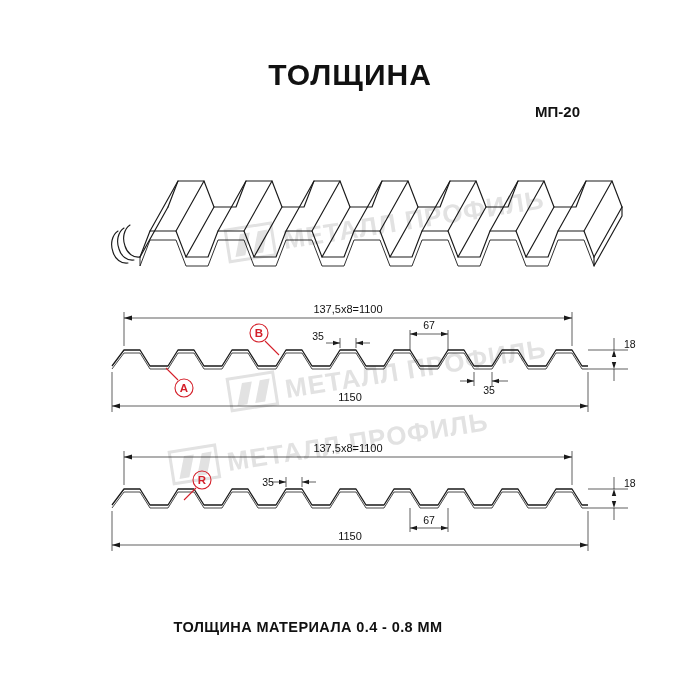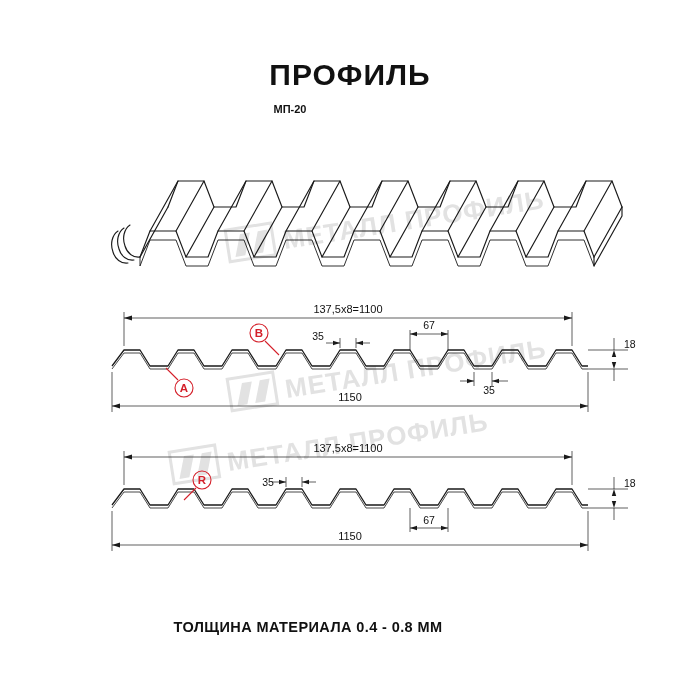--- a/index.html
+++ b/index.html
@@ -29,22 +29,22 @@
     font-size: 30px;
     font-weight: bold;
     letter-spacing: 1px;
     color: #111111;
   }
   .subtitle {
     position: absolute;
     top: 103px;
     left: 0;
     width: 580px;
-    text-align: center;
-    font-size: 11px;
+    text-align: right;
+    font-size: 15px;
     font-weight: bold;
     color: #111111;
   }
   .footer-note {
     position: absolute;
     top: 619px;
     left: 0;
     width: 616px;
     text-align: center;
     font-size: 14.5px;
@@ -77,21 +77,21 @@
     fill: #e2e2e2;
     font-size: 26px;
     letter-spacing: 1px;
   }
 </style>
 </head>
 <body>
 
 <div class="page">
 
-  <div class="title">ПРОФИЛЬ</div>
+  <div class="title">ТОЛЩИНА</div>
   <div class="subtitle">МП-20</div>
 
   <svg class="art" width="700" height="700" viewBox="0 0 700 700">
 
     <g opacity="1">
       <g transform="translate(228,248) rotate(-9)">
         <rect x="0" y="-18" width="46" height="32" fill="none" stroke="#e2e2e2" stroke-width="3"></rect>
         <path d="M6 10 L14 -12 L24 -12 L16 10 Z" fill="#e2e2e2"></path>
         <path d="M24 10 L32 -12 L42 -12 L34 10 Z" fill="#e2e2e2"></path>
         <text class="wm-text" x="56" y="10">МЕТАЛЛ ПРОФИЛЬ</text>

